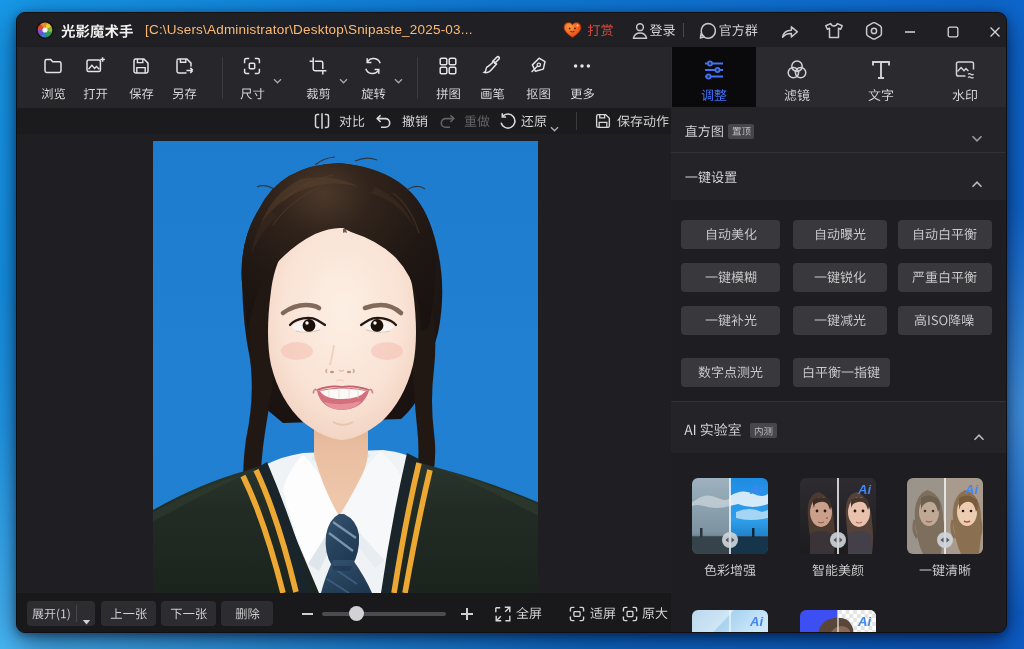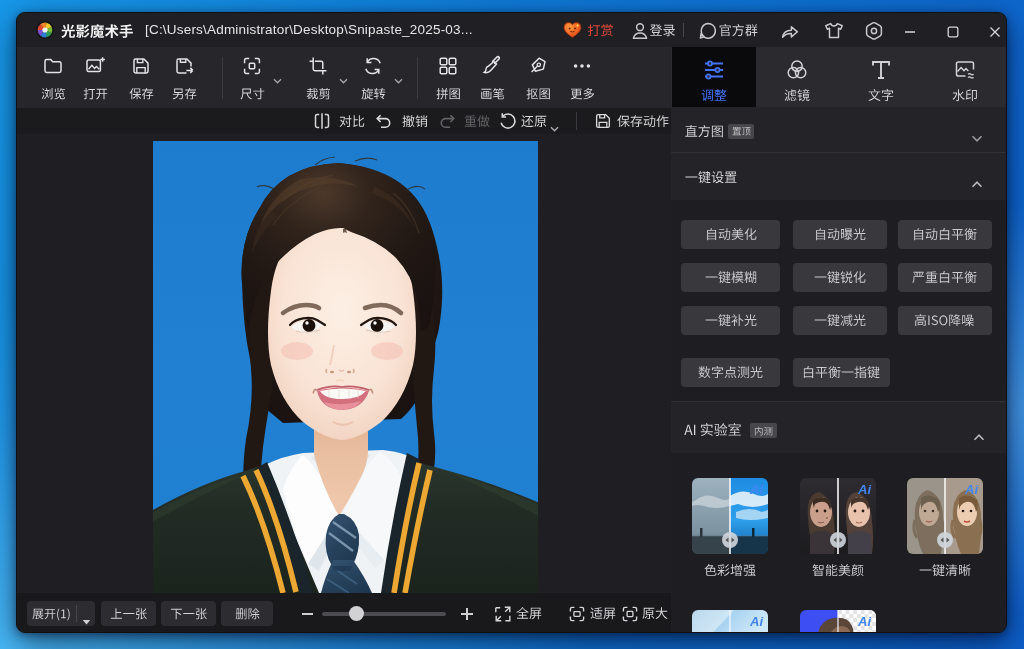--- a/index.html
+++ b/index.html
@@ -33,21 +33,21 @@
           <path d="M9 9 L9 1.6 A7.4 7.4 0 0 1 14.8 4.5 z" fill="#2f7fd6"></path>
         </g>
         <g transform="rotate(218.57142857142856 9 9)">
           <path d="M9 9 L9 1.6 A7.4 7.4 0 0 1 14.8 4.5 z" fill="#7a4fd0"></path>
         </g>
         <circle cx="9" cy="9" r="2.6" fill="#f2f2f2"></circle>
       </svg></div>
     <svg style="position:absolute;left:44.0px;top:8.5px" width="74" height="18" viewBox="0 -14.5 74 17.7">
       <path fill="#f2f2f2" d="M8.2 -5.7H9.9V-1Q9.9 -0.6 10 -0.5Q10.2 -0.4 10.5 -0.4Q10.6 -0.4 10.8 -0.4Q10.9 -0.4 11.2 -0.4Q11.4 -0.4 11.5 -0.4Q11.7 -0.4 11.8 -0.4Q12.1 -0.4 12.2 -0.5Q12.3 -0.7 12.4 -1.2Q12.4 -1.7 12.5 -2.7Q12.6 -2.5 12.9 -2.4Q13.2 -2.3 13.5 -2.1Q13.8 -2 14.1 -2Q14 -0.7 13.8 -0Q13.5 0.7 13.1 1Q12.7 1.2 12 1.2Q11.9 1.2 11.6 1.2Q11.4 1.2 11.1 1.2Q10.8 1.2 10.6 1.2Q10.4 1.2 10.3 1.2Q9.4 1.2 9 1Q8.5 0.8 8.4 0.3Q8.2 -0.1 8.2 -1ZM4.3 -5.6H6.1Q6.1 -4.4 5.9 -3.4Q5.6 -2.3 5.2 -1.5Q4.7 -0.6 3.8 0.1Q2.9 0.8 1.4 1.3Q1.3 1.1 1.1 0.8Q1 0.5 0.7 0.2Q0.5 -0 0.3 -0.2Q1.6 -0.6 2.4 -1.1Q3.2 -1.7 3.5 -2.4Q3.9 -3 4.1 -3.9Q4.2 -4.7 4.3 -5.6ZM1.8 -11.1 3.3 -11.7Q3.7 -11.2 4 -10.5Q4.3 -9.9 4.6 -9.3Q4.8 -8.7 5 -8.2L3.3 -7.5Q3.2 -8 2.9 -8.6Q2.7 -9.2 2.4 -9.9Q2.1 -10.5 1.8 -11.1ZM11.2 -11.8 13 -11.2Q12.7 -10.5 12.3 -9.9Q12 -9.2 11.6 -8.6Q11.3 -8 11 -7.6L9.5 -8.2Q9.8 -8.7 10.1 -9.3Q10.4 -9.9 10.7 -10.6Q11 -11.2 11.2 -11.8ZM0.7 -7H13.8V-5.4H0.7ZM6.3 -12.3H8.1V-6.3H6.3Z M26.3 -12.1 28 -11.4Q27.5 -10.7 26.8 -10.1Q26.2 -9.4 25.5 -8.9Q24.8 -8.3 24.1 -7.9Q23.9 -8.1 23.6 -8.5Q23.2 -8.8 22.9 -9.1Q23.5 -9.4 24.2 -9.9Q24.8 -10.4 25.4 -10.9Q25.9 -11.5 26.3 -12.1ZM26.7 -8.1 28.3 -7.5Q27.7 -6.7 27 -6Q26.4 -5.4 25.6 -4.8Q24.9 -4.2 24.1 -3.7Q23.9 -4 23.6 -4.4Q23.3 -4.7 22.9 -5Q23.6 -5.3 24.3 -5.8Q25 -6.3 25.6 -6.9Q26.3 -7.5 26.7 -8.1ZM26.9 -4.1 28.5 -3.5Q28 -2.5 27.3 -1.6Q26.5 -0.8 25.6 -0.1Q24.8 0.6 23.8 1.2Q23.6 0.9 23.3 0.5Q22.9 0.1 22.6 -0.2Q23.5 -0.6 24.3 -1.2Q25.1 -1.8 25.8 -2.5Q26.5 -3.2 26.9 -4.1ZM15.2 -7H23.3V-5.6H15.2ZM17.6 -4V-3.3H20.9V-4ZM16 -5.2H22.6V-2.1H16ZM20.3 -1.6 21.5 -2.1Q21.9 -1.6 22.3 -0.9Q22.6 -0.3 22.8 0.2L21.5 0.8Q21.3 0.3 21 -0.4Q20.7 -1 20.3 -1.6ZM17.4 -9.2V-8.7H21.1V-9.2ZM17.4 -10.8V-10.2H21.1V-10.8ZM15.8 -11.8H22.8V-7.6H15.8ZM18.4 -2.8H20.1V-0.2Q20.1 0.3 20 0.6Q19.9 0.9 19.5 1.1Q19.1 1.2 18.7 1.2Q18.2 1.3 17.6 1.3Q17.6 1 17.5 0.6Q17.3 0.2 17.2 -0.1Q17.5 -0.1 17.8 -0.1Q18.1 -0.1 18.2 -0.1Q18.3 -0.1 18.3 -0.1Q18.4 -0.2 18.4 -0.3ZM16.5 -2.1 17.9 -1.7Q17.6 -1 17.2 -0.3Q16.7 0.4 16.3 0.9Q16.2 0.7 16 0.6Q15.8 0.4 15.5 0.2Q15.3 0.1 15.1 -0.1Q15.5 -0.5 15.9 -1Q16.2 -1.6 16.5 -2.1ZM18.2 -7.4 19.9 -7.7Q20.1 -7.5 20.2 -7.1Q20.4 -6.8 20.4 -6.6L18.7 -6.2Q18.6 -6.4 18.5 -6.8Q18.4 -7.1 18.2 -7.4Z M32.5 -9.2H37.3V-8.1H32.5ZM37.8 -9.2H42.7V-8.1H37.8ZM34.4 -9.8H35.6V-6.1H34.4ZM39.4 -9.8H40.7V-6.1H39.4ZM34.4 -3.5V-2.9H40.5V-3.5ZM34.4 -4.8V-4.2H40.5V-4.8ZM32.9 -5.7H42V-1.9H32.9ZM34.4 -8.7 35.2 -8.3Q35 -7.9 34.6 -7.5Q34.2 -7.1 33.8 -6.7Q33.4 -6.4 32.9 -6.1Q32.7 -6.3 32.5 -6.6Q32.3 -6.9 32.1 -7.1Q32.5 -7.2 32.9 -7.5Q33.4 -7.7 33.7 -8Q34.1 -8.3 34.4 -8.7ZM39.4 -8.7 40.3 -8.3Q40.1 -7.9 39.7 -7.5Q39.3 -7.2 38.9 -6.8Q38.4 -6.5 37.9 -6.3Q37.8 -6.5 37.6 -6.8Q37.3 -7.1 37.1 -7.2Q37.6 -7.4 38 -7.6Q38.4 -7.8 38.8 -8.1Q39.2 -8.4 39.4 -8.7ZM40.8 -8.5Q41 -8.3 41.4 -8Q41.8 -7.7 42.2 -7.5Q42.7 -7.2 43.1 -7.1Q42.9 -6.9 42.6 -6.6Q42.4 -6.3 42.2 -6.1Q41.8 -6.3 41.4 -6.7Q40.9 -7 40.5 -7.4Q40.1 -7.8 39.8 -8.1ZM36.6 -5.3H38.3Q38.1 -4.1 37.9 -3Q37.6 -2 37 -1.2Q36.4 -0.3 35.4 0.3Q34.3 0.9 32.6 1.4Q32.5 1.1 32.3 0.7Q32 0.3 31.7 0Q33.3 -0.3 34.2 -0.8Q35.1 -1.3 35.6 -2Q36.1 -2.7 36.3 -3.5Q36.5 -4.3 36.6 -5.3ZM37 -1.7H38.5V-0.3Q38.5 -0 38.6 0Q38.8 0.1 39.3 0.1Q39.4 0.1 39.6 0.1Q39.9 0.1 40.3 0.1Q40.6 0.1 40.9 0.1Q41.2 0.1 41.4 0.1Q41.6 0.1 41.7 0Q41.9 -0 41.9 -0.2Q42 -0.4 42 -0.7Q42.2 -0.6 42.6 -0.5Q42.9 -0.4 43.2 -0.4Q43.1 0.2 43 0.5Q42.8 0.8 42.4 0.9Q42.1 1.1 41.5 1.1Q41.4 1.1 41.2 1.1Q40.9 1.1 40.6 1.1Q40.3 1.1 40 1.1Q39.7 1.1 39.4 1.1Q39.2 1.1 39.1 1.1Q38.3 1.1 37.8 1Q37.4 0.8 37.2 0.5Q37 0.2 37 -0.3ZM36.4 -6.6 38.1 -6.4Q37.9 -6 37.6 -5.7Q37.4 -5.4 37.2 -5.2L35.9 -5.5Q36 -5.7 36.2 -6Q36.3 -6.3 36.4 -6.6ZM40.6 -1.4 41.3 -1.7Q41.5 -1.4 41.7 -1Q41.9 -0.6 42 -0.4L41.3 -0.1Q41.2 -0.3 41 -0.7Q40.8 -1.1 40.6 -1.4ZM35.5 -8.3Q35.7 -8.3 35.9 -8.2Q36.2 -8.1 36.5 -8Q36.8 -7.8 37 -7.7Q37.2 -7.6 37.4 -7.5L36.6 -6.7Q36.5 -6.8 36.3 -7Q36 -7.1 35.8 -7.3Q35.5 -7.5 35.3 -7.6Q35 -7.8 34.9 -7.9ZM31.5 -11.2H42.9V-9.9H31.5ZM30.4 -11.2H32.1V-6.6Q32.1 -5.7 32 -4.7Q31.9 -3.6 31.8 -2.5Q31.7 -1.5 31.4 -0.4Q31.1 0.6 30.6 1.4Q30.5 1.2 30.2 1Q30 0.8 29.7 0.6Q29.5 0.4 29.3 0.3Q29.7 -0.4 29.9 -1.3Q30.2 -2.1 30.3 -3.1Q30.4 -4 30.4 -4.9Q30.4 -5.8 30.4 -6.6ZM35.6 -12.1 37.4 -12.4Q37.6 -12 37.8 -11.5Q38 -11 38.1 -10.7L36.2 -10.3Q36.2 -10.7 36 -11.2Q35.8 -11.7 35.6 -12.1ZM39 0 39 -0.6 39.4 -0.8 41.3 -1.1Q41.3 -1 41.4 -0.8Q41.4 -0.6 41.4 -0.5Q40.5 -0.3 40 -0.2Q39.5 -0.1 39.3 -0.1Q39.1 -0 39 0ZM39 0Q39 -0.1 38.9 -0.4Q38.8 -0.6 38.7 -0.8Q39 -0.8 39.1 -0.9Q39.2 -1 39.3 -1.2Q39.4 -1.3 39.6 -1.6Q39.7 -1.8 39.8 -2L40.6 -1.8Q40.4 -1.3 40.1 -1Q39.8 -0.6 39.5 -0.4V-0.4Q39.5 -0.4 39.4 -0.4Q39.3 -0.3 39.2 -0.2Q39 -0.1 39 0Z M52.2 -7.6Q52.6 -6.8 53.2 -6Q53.9 -5.2 54.6 -4.4Q55.3 -3.6 56.1 -3Q56.9 -2.3 57.7 -1.8Q57.5 -1.7 57.2 -1.4Q56.9 -1.1 56.7 -0.8Q56.5 -0.5 56.3 -0.3Q55.5 -0.9 54.7 -1.6Q54 -2.4 53.2 -3.3Q52.5 -4.2 51.9 -5.1Q51.2 -6.1 50.7 -7ZM49.6 -7.6 51.2 -7Q50.7 -5.9 50 -4.9Q49.4 -3.9 48.6 -3.1Q47.8 -2.2 46.9 -1.4Q46.1 -0.7 45.1 -0.2Q45 -0.4 44.8 -0.7Q44.5 -1 44.3 -1.2Q44 -1.5 43.8 -1.7Q44.7 -2.1 45.6 -2.8Q46.4 -3.4 47.2 -4.2Q48 -5 48.6 -5.8Q49.2 -6.7 49.6 -7.6ZM44.4 -8.8H57.1V-7H44.4ZM49.8 -12.3H51.8V1.3H49.8ZM52.3 -11.1 53.6 -12.2Q54 -11.9 54.4 -11.5Q54.9 -11.2 55.3 -10.8Q55.8 -10.4 56 -10.1L54.7 -8.9Q54.4 -9.2 54 -9.6Q53.6 -10 53.1 -10.4Q52.7 -10.8 52.3 -11.1Z M69.4 -12.4 70.6 -10.9Q69.5 -10.6 68.2 -10.4Q66.9 -10.2 65.5 -10Q64.1 -9.9 62.6 -9.8Q61.2 -9.7 59.9 -9.7Q59.9 -10 59.7 -10.4Q59.6 -10.9 59.5 -11.2Q60.8 -11.2 62.1 -11.3Q63.5 -11.4 64.8 -11.6Q66.1 -11.7 67.3 -11.9Q68.5 -12.1 69.4 -12.4ZM59.6 -8.2H71.1V-6.6H59.6ZM58.6 -4.9H71.9V-3.1H58.6ZM64.4 -10.3H66.2V-0.8Q66.2 0 66 0.4Q65.8 0.8 65.2 1Q64.7 1.2 63.9 1.2Q63.1 1.3 62 1.3Q61.9 1 61.8 0.7Q61.7 0.4 61.6 0.1Q61.4 -0.2 61.3 -0.4Q61.8 -0.4 62.4 -0.4Q62.9 -0.4 63.3 -0.4Q63.7 -0.4 63.9 -0.4Q64.2 -0.4 64.3 -0.5Q64.4 -0.6 64.4 -0.8Z"></path>
     </svg>
-    <div class="abs" style="left:128px;top:9px;width:400px;height:17px;font-size:13.5px;color:#e5e5e5;letter-spacing:0.2px">[C:\Users\Administrator\Desktop\Snipaste_2025-03...</div>
+    <div class="abs" style="left:128px;top:9px;width:400px;height:17px;font-size:13.5px;color:#fdba74;letter-spacing:0.2px">[C:\Users\Administrator\Desktop\Snipaste_2025-03...</div>
     <div style="position:absolute;left:546px;top:8px;"><svg width="19" height="18" viewBox="0 0 19 18" style="" fill="none">
         <defs>
           <radialGradient id="hg" cx="35%" cy="30%" r="80%">
             <stop offset="0%" stop-color="#ff9b3d"></stop>
             <stop offset="55%" stop-color="#f06423"></stop>
             <stop offset="100%" stop-color="#d8401a"></stop>
           </radialGradient>
         </defs>
         <path d="M9.5 16.6C3.4 12.6 1 9.6 1 6.3 1 3.6 3 1.6 5.6 1.6c1.6 0 3 .8 3.9 2.1C10.4 2.4 11.8 1.6 13.4 1.6 16 1.6 18 3.6 18 6.3c0 3.3-2.4 6.3-8.5 10.3z" fill="url(#hg)" stroke="#8a2808" stroke-width="0.8"></path>
         <circle cx="6.6" cy="7.4" r="0.9" fill="#5a1c06"></circle>

